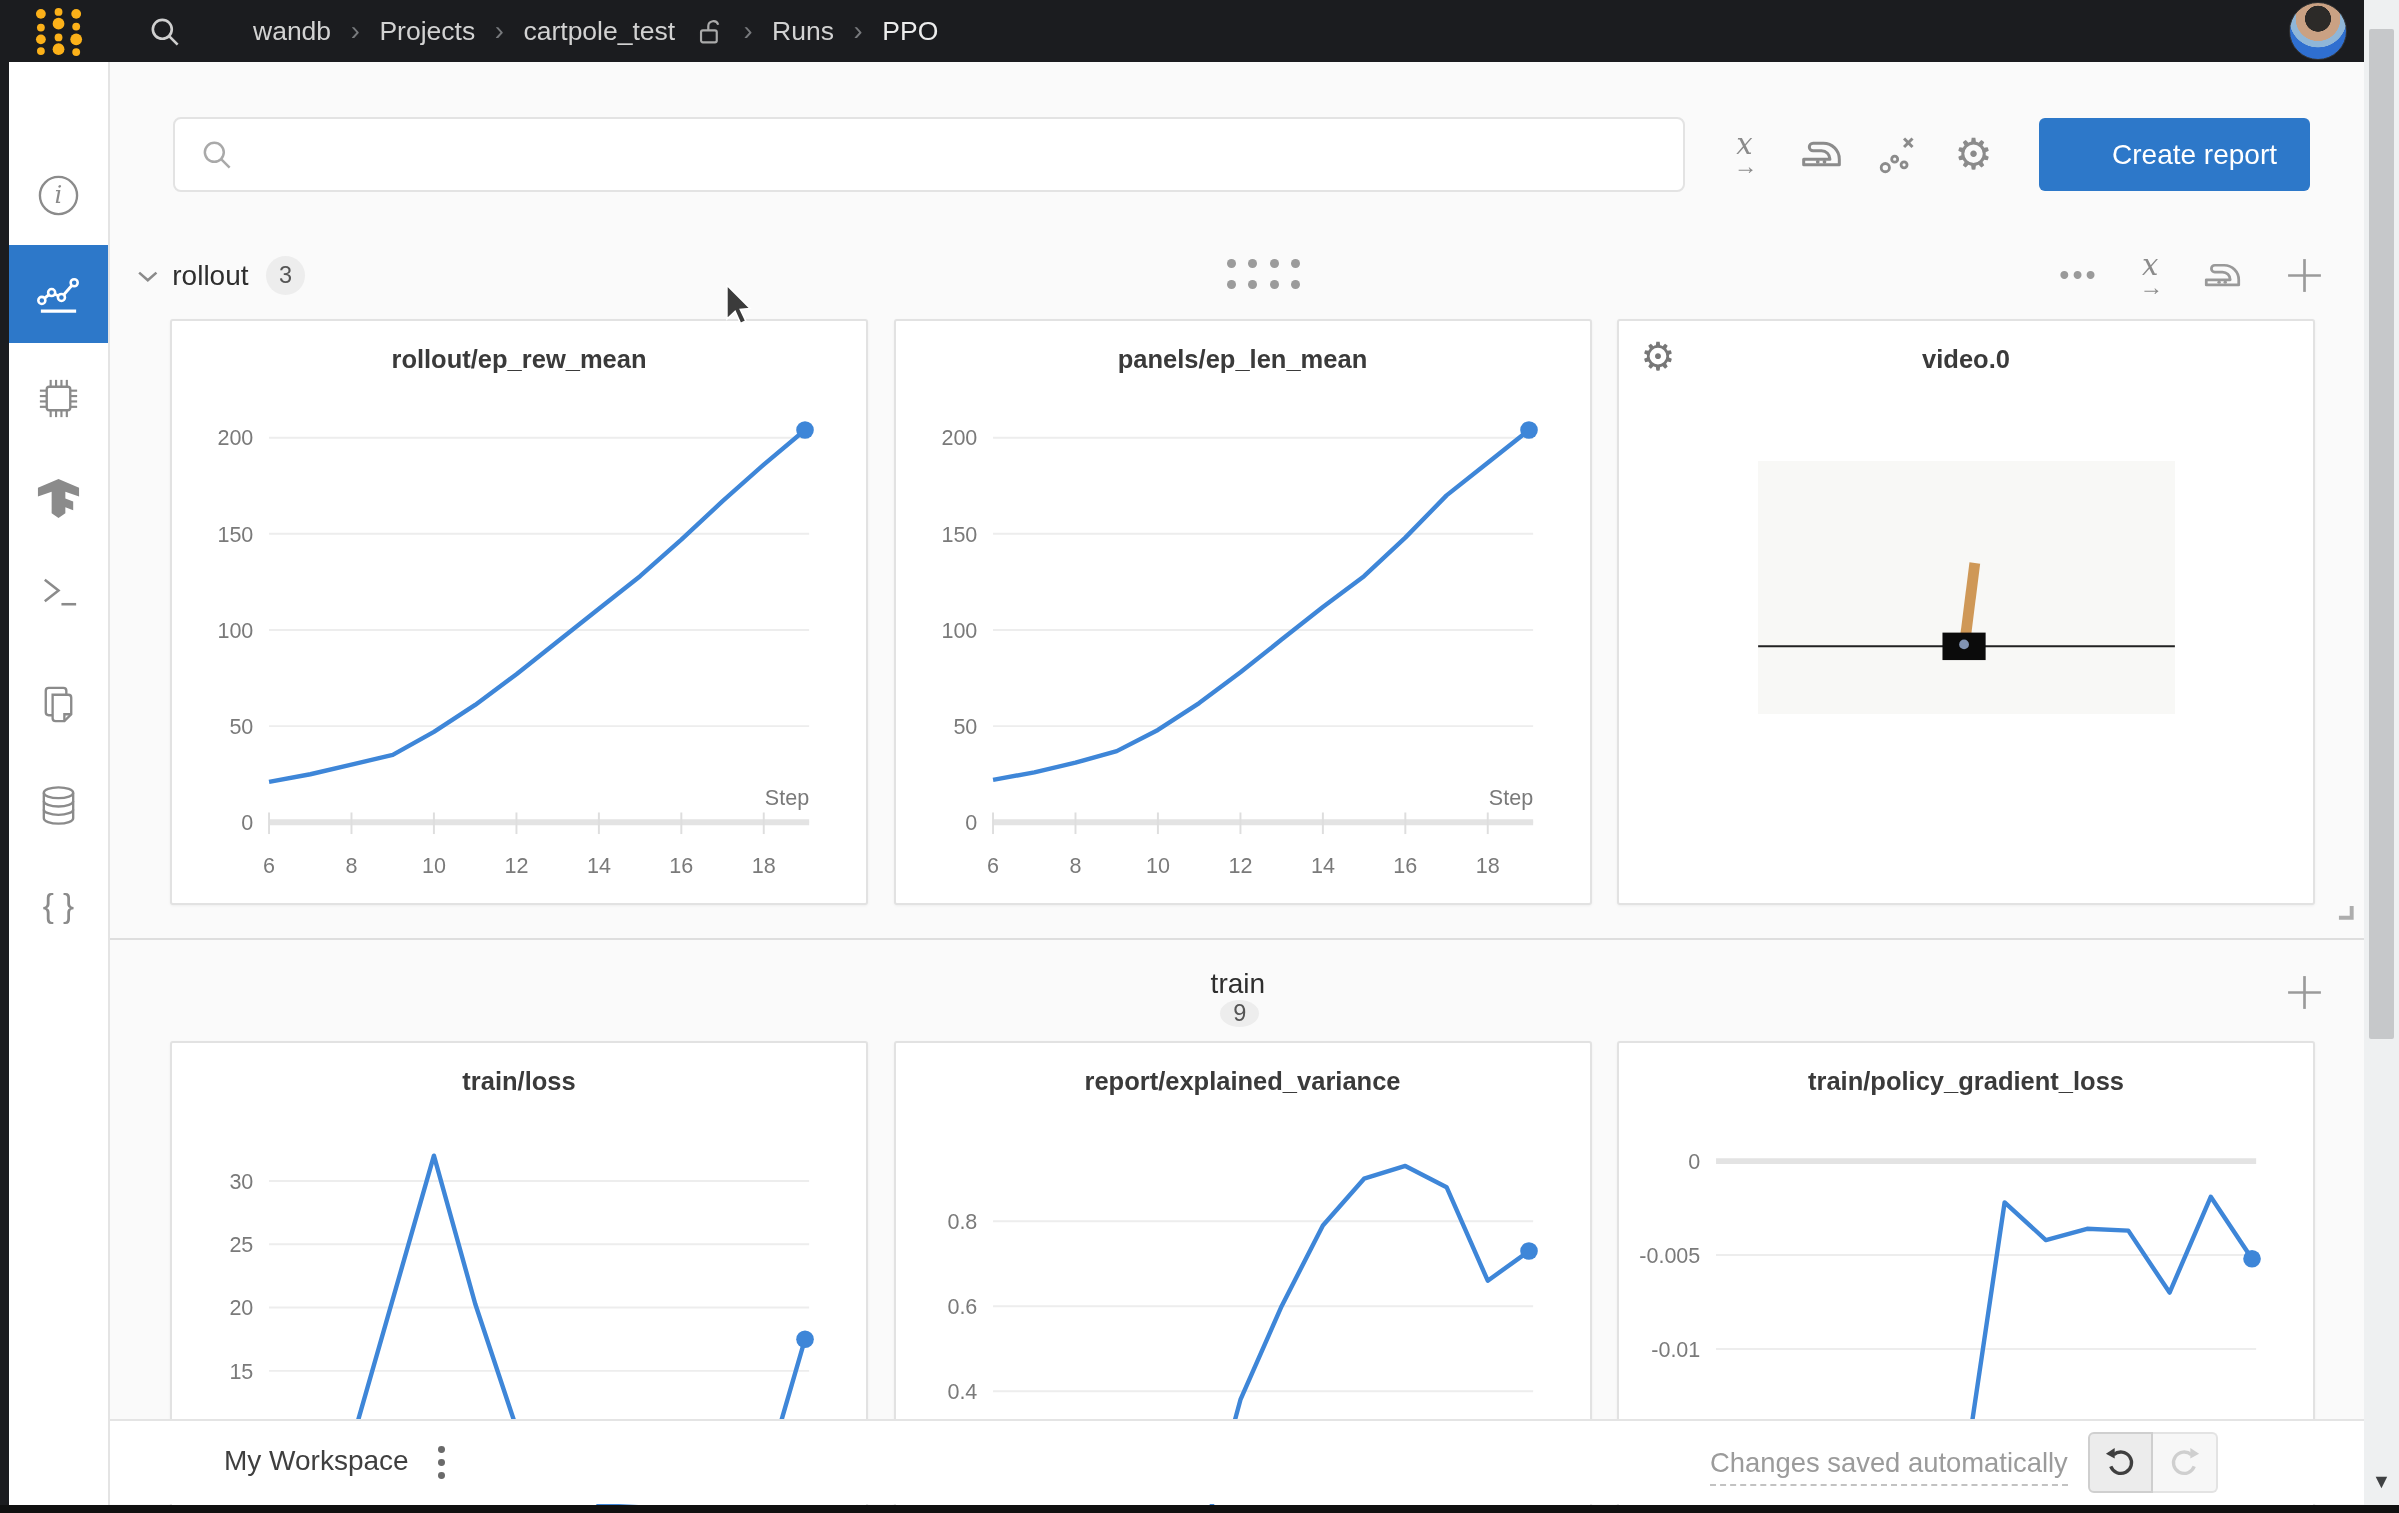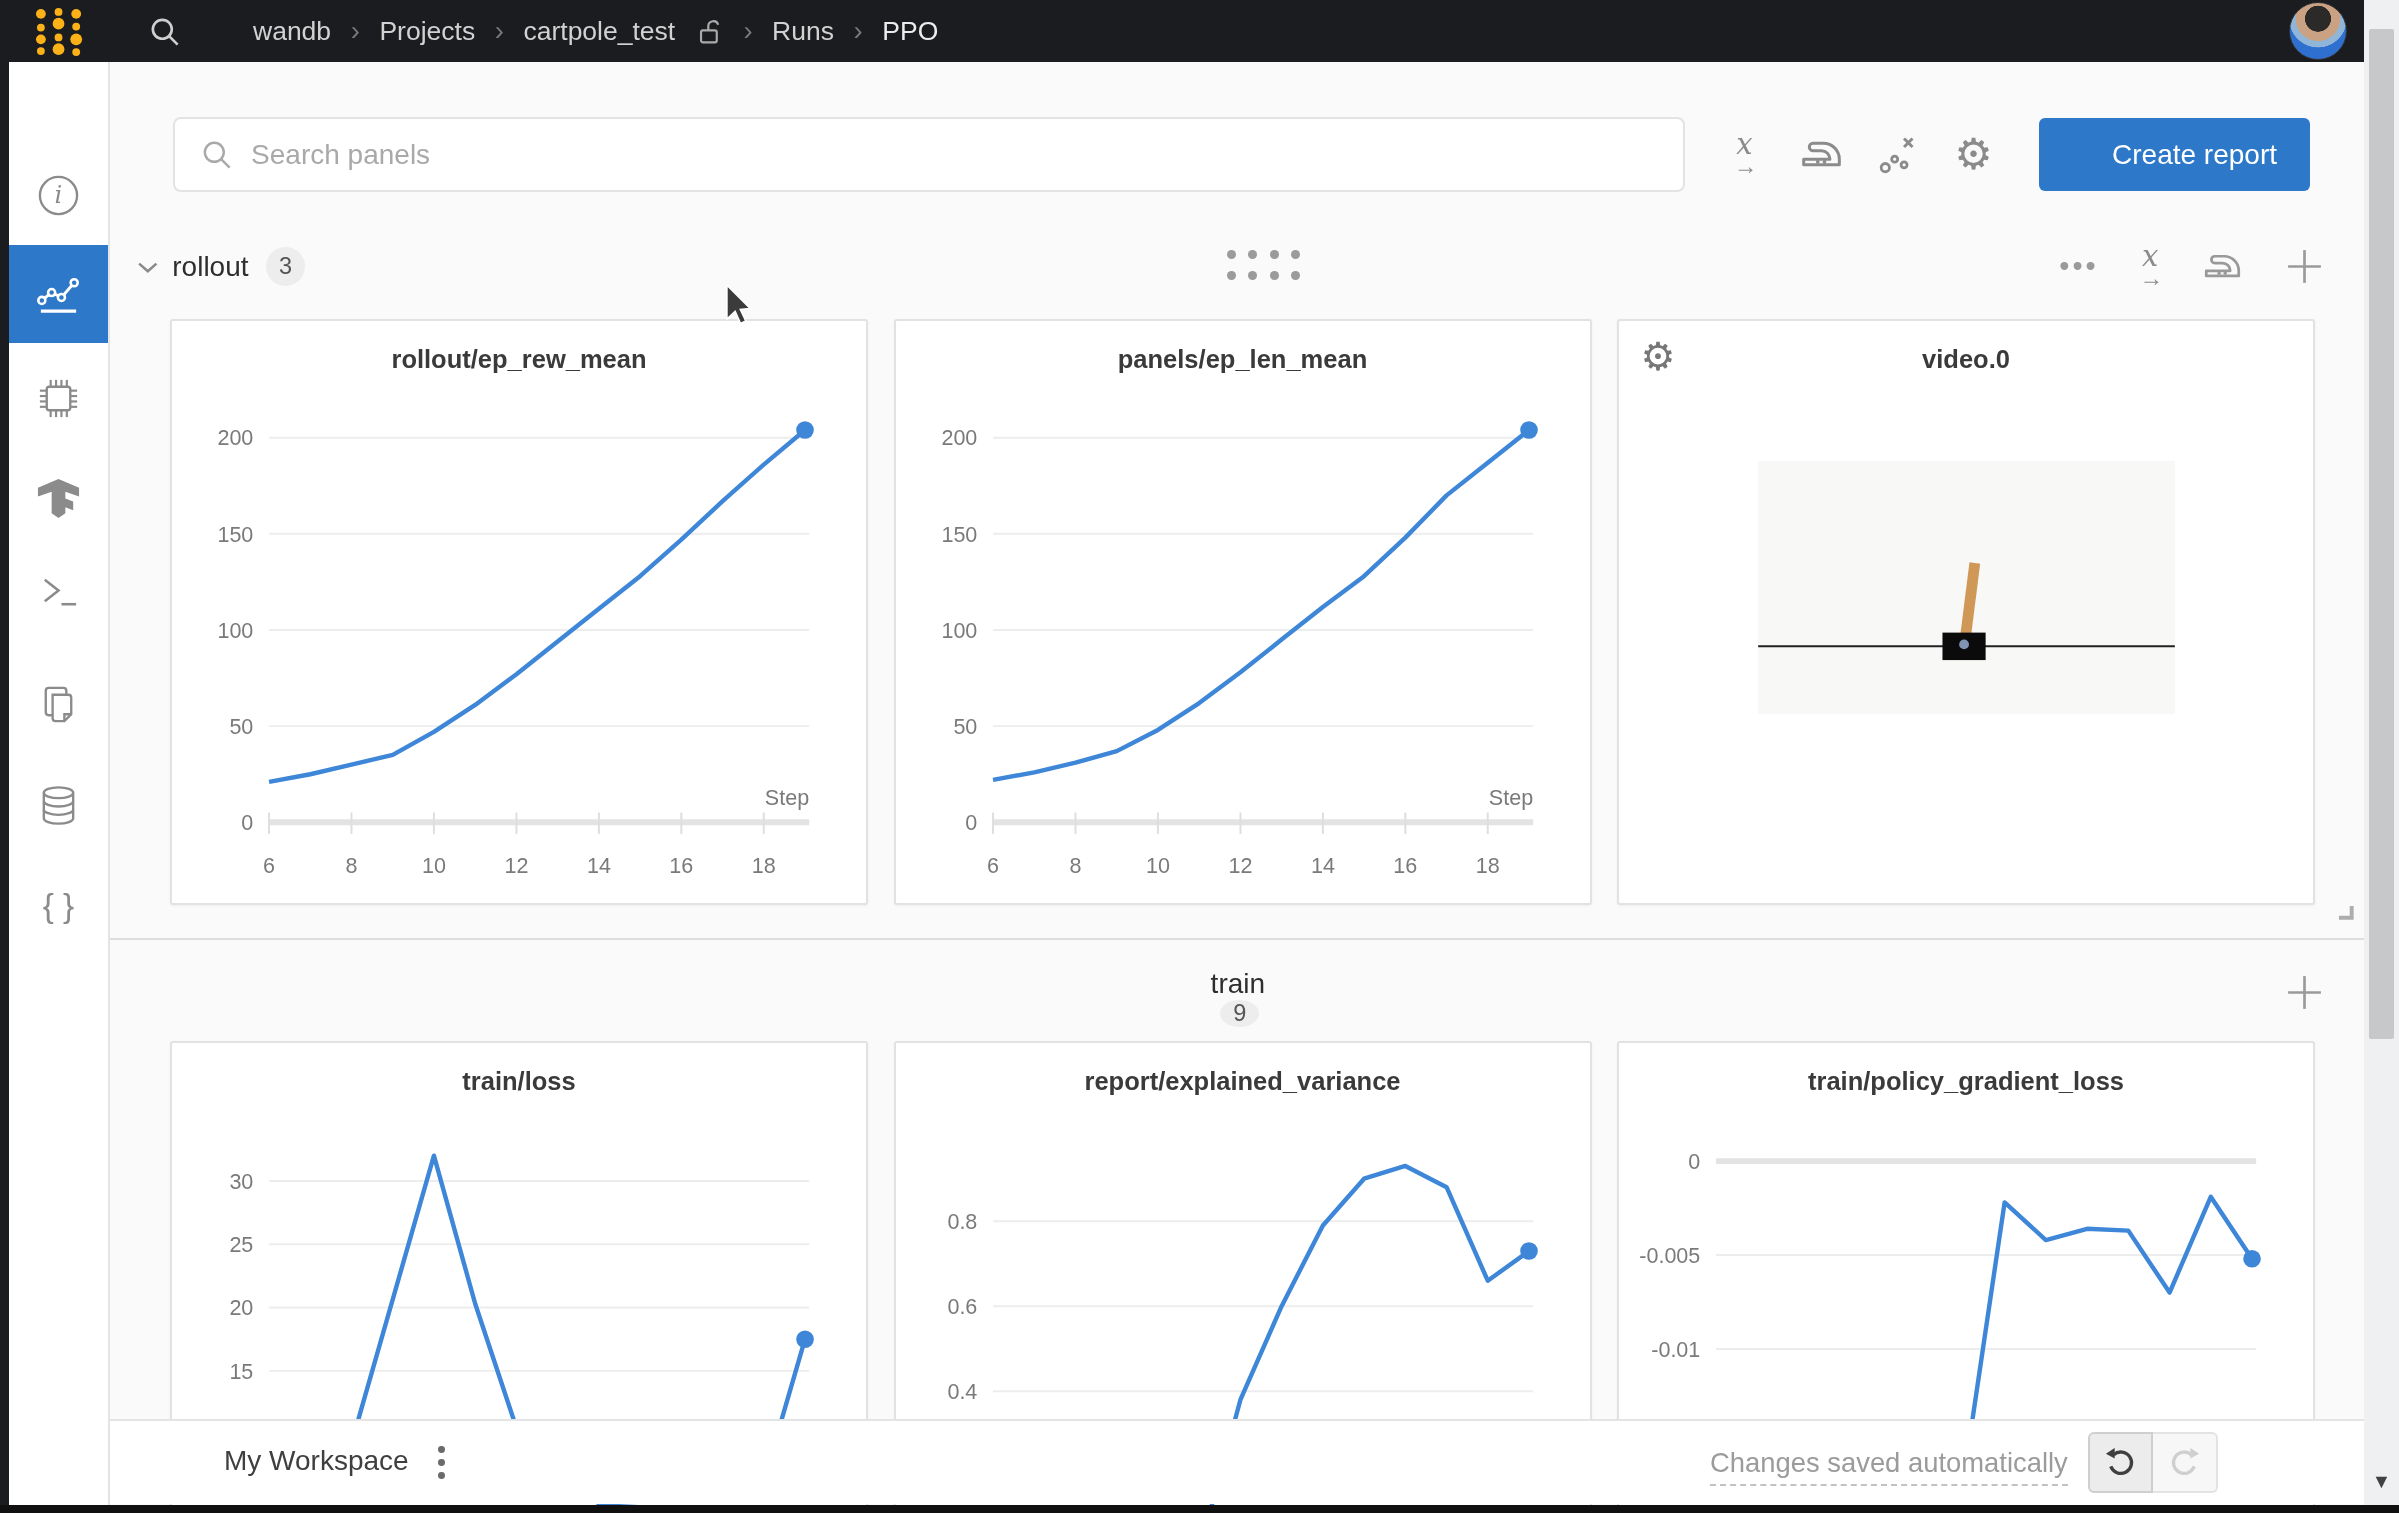--- a/index.html
+++ b/index.html
@@ -27,21 +27,21 @@
 
   
   #searchbar { position:absolute; left:173px; top:117px; width:1512px; height:75px; background:#fff; border:2px solid #e3e3e3; border-radius:7.8px; display:flex; align-items:center; }
   #searchbar input { border:none; outline:none; font-size:28px; color:#444; width:1372px; font-family:"Liberation Sans",sans-serif; background:transparent; }
   #searchbar input::placeholder { color:#a9a9a9; }
   .tool-ico { position:absolute; top:125px; width:55px; height:59px; display:flex; flex-direction:column; align-items:center; justify-content:center; cursor:pointer; color:#8b8b8b; }
   #create-report { position:absolute; left:2039px; top:118px; width:271px; height:73px; background:#2d78c9; border:none; border-radius:5.9px; color:#fff; font-size:28px; font-family:"Liberation Sans",sans-serif; cursor:pointer;padding-left:40px; }
 
   
   .sec-header { position:absolute; left:137px; width:2188px; height:49px; display:flex; align-items:center; }
-  #rollout-header { top:242px; }
+  #rollout-header { top:251px; }
   #train-header { top:968px;flex-direction:column; }
   .sec-label { font-size:28px; color:#2e2e2e; margin-left:13.7px; cursor:pointer; }
   .sec-badge { margin-left:17.6px; width:39px; height:39px; border-radius:50%; background:#ededed; color:#555; font-size:23.5px; display:flex; align-items:center; justify-content:center; }
   .drag-dots { position:absolute; left:1090px; top:7.8px; display:grid; grid-template-columns:repeat(4,8.8px); grid-template-rows:8.8px 8.8px; gap:12.7px; cursor:grab; }
   .drag-dots i { width:8.8px; height:8.8px; border-radius:50%; background:#9b9b9b; }
   .hdr-icons { position:absolute; right:0; top:0; height:49px; display:flex; align-items:center; gap:41px; }
   .hdr-icons .tool-ico2 { color:#999; cursor:pointer; display:flex; flex-direction:column; align-items:center; }
 
   
   .xaxis-ico { display:flex; flex-direction:column; align-items:center; line-height:1; }
@@ -199,21 +199,20 @@
         <text x="24" y="34" text-anchor="middle" style="font-size:34px;fill:#8b8b8b;font-family:'Liberation Sans',sans-serif">{ }</text>
       </svg>
     </div>
   </div>
 
   <div id="searchbar">
     <svg width="35" height="35" viewBox="0 0 24 24" style="margin:0 17.6px 0 23.5px">
       <circle cx="10.5" cy="10.5" r="6.5" fill="none" stroke="#a9a9a9" stroke-width="1.7"></circle>
       <line x1="15.5" y1="15.5" x2="21" y2="21" stroke="#a9a9a9" stroke-width="1.7"></line>
     </svg>
-    <input type="text" placeholder="Search panels" style="">
   </div>
 
   <div class="tool-ico" style="left:1717px">
     <div class="xaxis-ico">
         <span class="xi">x</span>
         <span class="ar">→</span>
       </div>
   </div>
   <div class="tool-ico" style="left:1794px">
     <svg width="45" height="45" viewBox="0 0 24 24">

